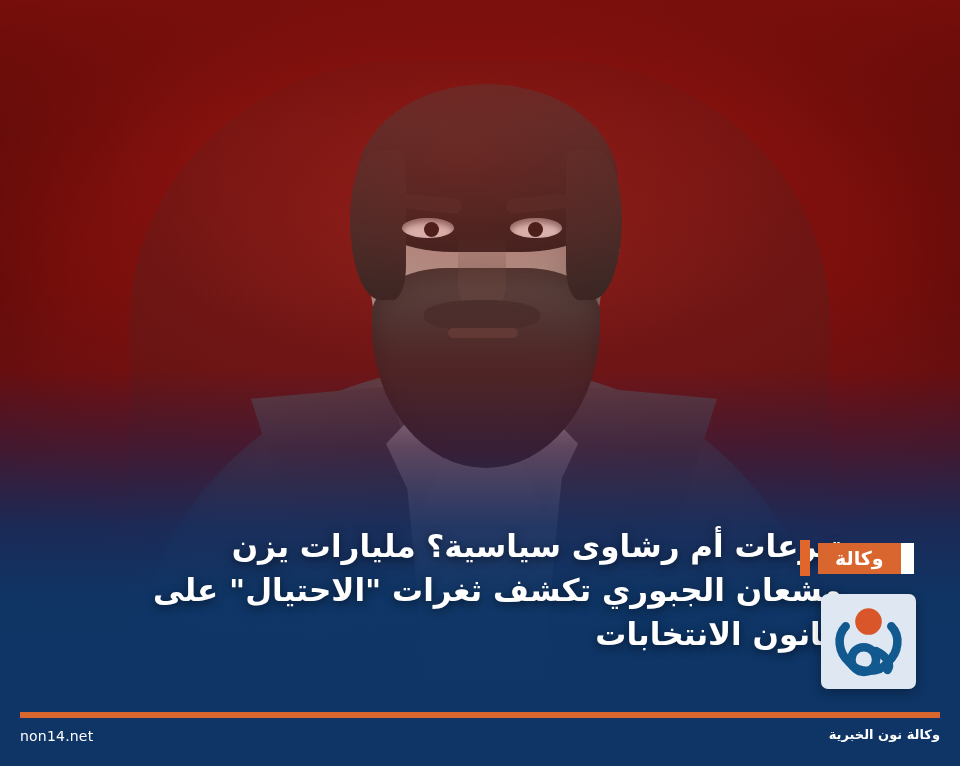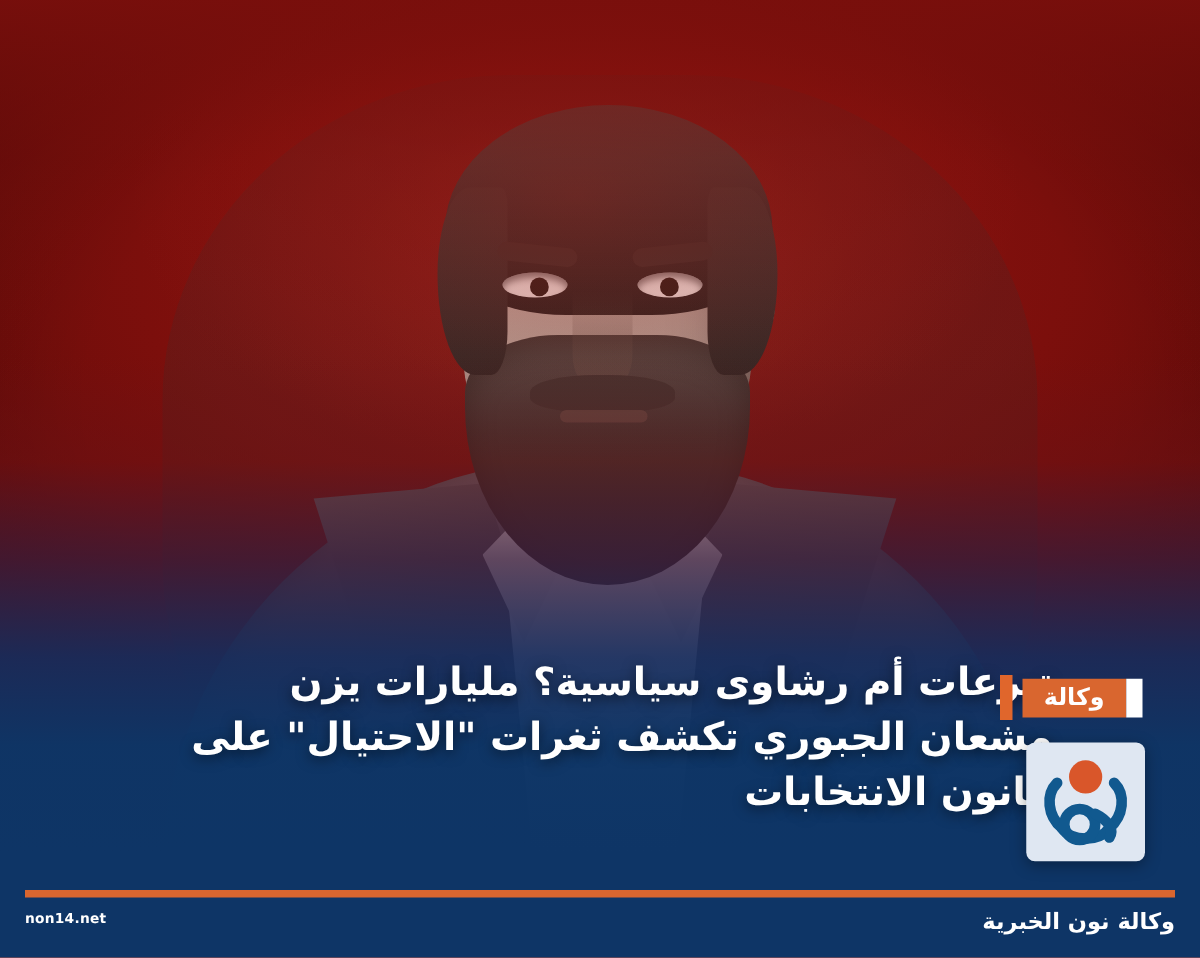--- a/index.html
+++ b/index.html
@@ -193,25 +193,25 @@
   .footer{
     position:absolute;left:0;top:708px;width:960px;height:58px;
     background:#0e3566;
   }
   .footer-rule{
     position:absolute;left:20px;top:4px;width:920px;height:6px;
     background:#d9662f;
   }
   .footer-left{
     position:absolute;left:20px;top:20px;
-    color:#ffffff;font-size:11px;font-weight:700;letter-spacing:.2px;
+    color:#ffffff;font-size:14px;font-weight:400;letter-spacing:.2px;
   }
   .footer-right{
     position:absolute;right:20px;top:19px;
-    color:#ffffff;font-size:18px;font-weight:600;direction:rtl;
+    color:#ffffff;font-size:13px;font-weight:600;direction:rtl;
   }
 </style>
 </head>
 <body>
 
 <div class="card">
 
   <div class="photo-stage">
     <div class="portrait">
       <div class="shoulders"></div>

